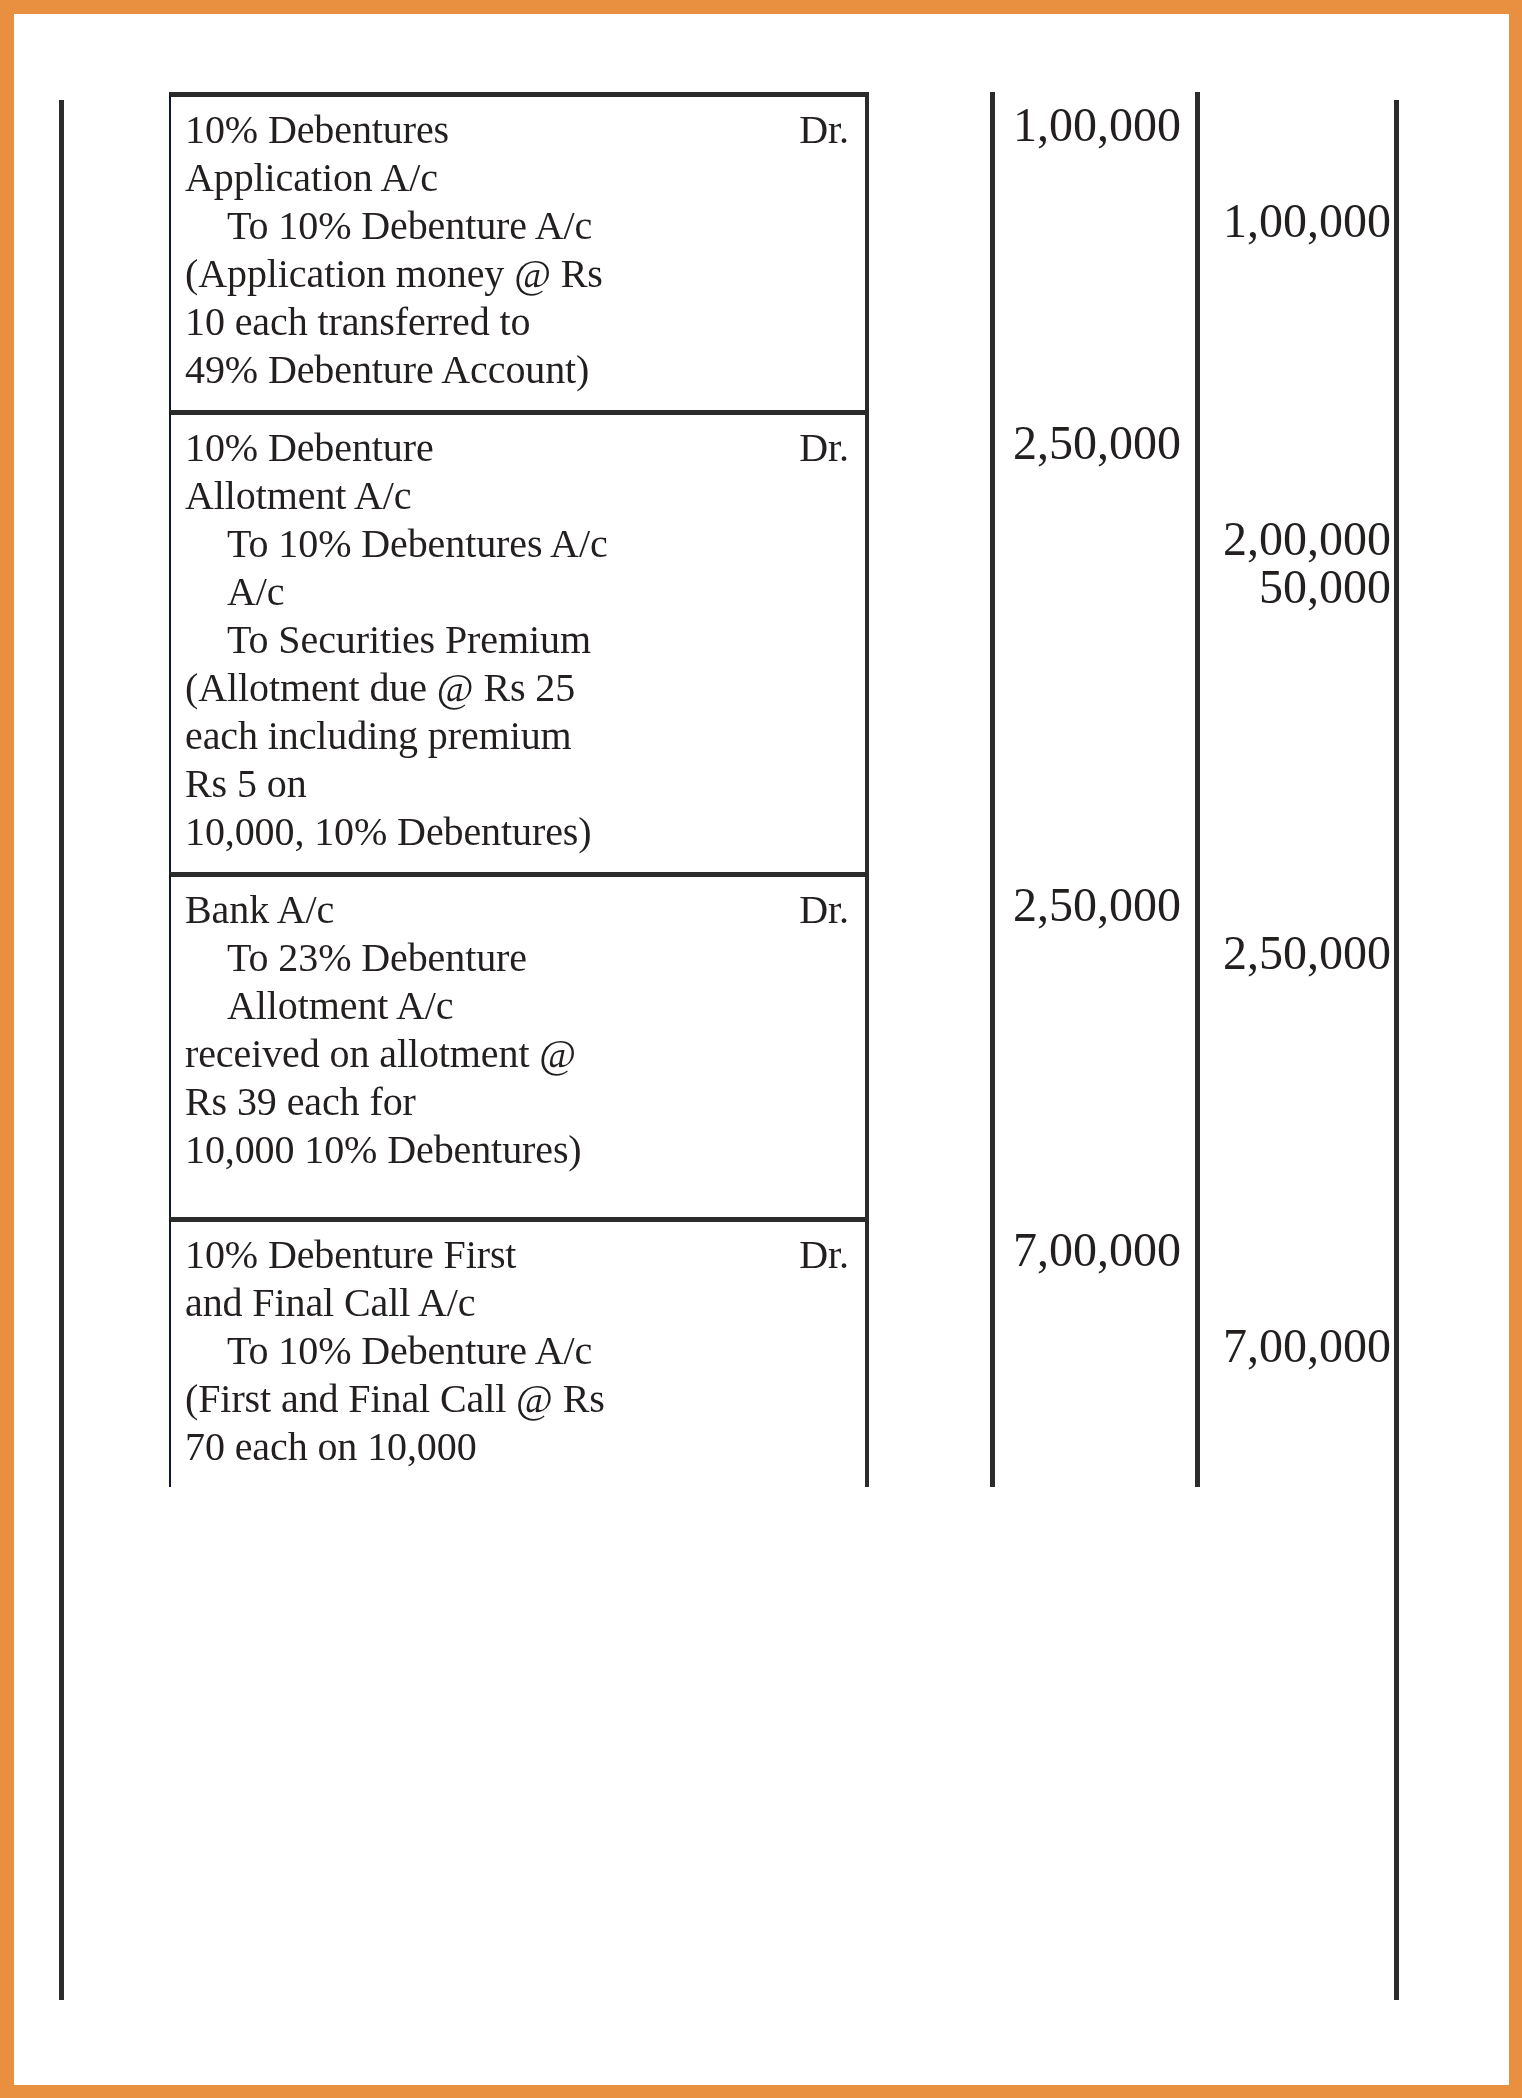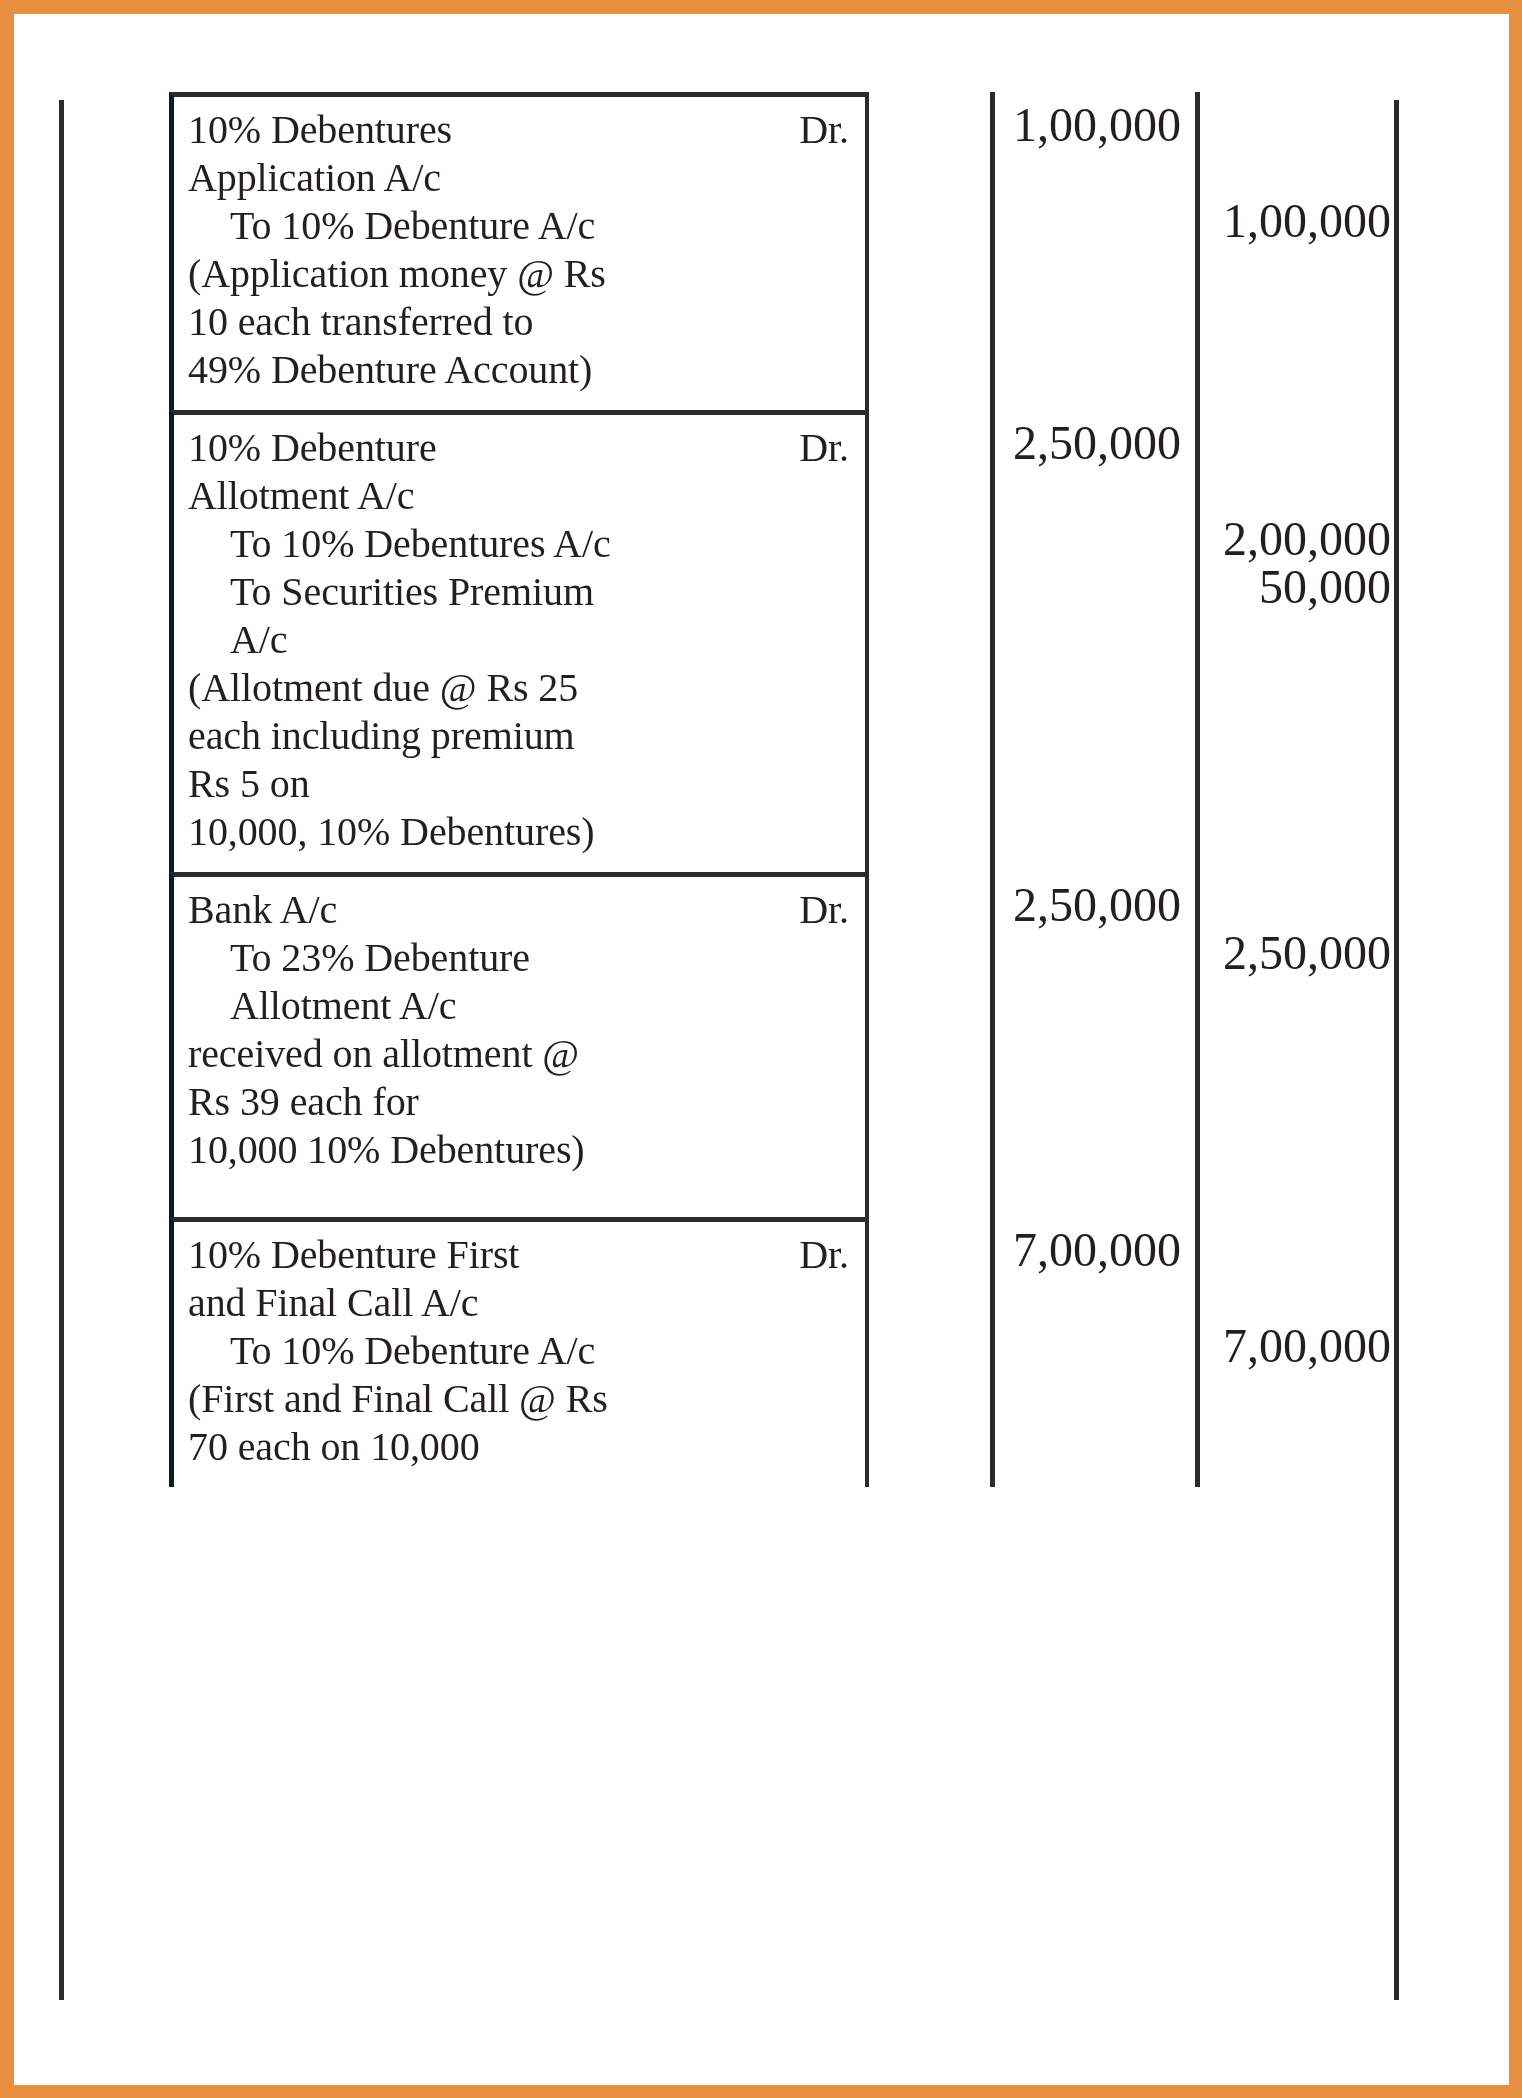--- a/index.html
+++ b/index.html
@@ -75,21 +75,21 @@
     width: 110px;
     flex: 0 0 110px;
     box-sizing: border-box;
   }
 
   
   .col-particulars {
     width: 700px;
     flex: 0 0 700px;
     box-sizing: border-box;
-    border-left: 5px solid #0f172a;
+    border-left: 2px solid #0f172a;
     border-right: 4px solid #2b2b2b;
     border-top: 5px solid #2b2b2b;
     padding: 9px 12px 16px 14px;
     position: relative;
   }
 
   .jrow:last-child .col-particulars {
     border-bottom: 0;
   }
 
@@ -196,22 +196,22 @@
               <div class="amt-spacer"></div>
               <div class="amt-spacer"></div>
             </div>
           </div>
           <div class="jrow" id="entry-debenture-allotment-due">
             <div class="col-date"></div>
             <div class="col-particulars">
               <div class="pline"><span>10% Debenture</span><span class="dr">Dr.</span></div>
               <div class="pline"><span>Allotment A/c</span></div>
               <div class="pline indent-1"><span>To 10% Debentures A/c</span></div>
+              <div class="pline indent-1"><span>A/c</span></div>
               <div class="pline indent-1"><span>To Securities Premium</span></div>
-              <div class="pline indent-1"><span>A/c</span></div>
               <div class="pline"><span>(Allotment due @ Rs 25</span></div>
               <div class="pline"><span>each including premium</span></div>
               <div class="pline"><span>Rs 5 on</span></div>
               <div class="pline"><span>10,000, 10% Debentures)</span></div>
             </div>
             <div class="col-lf"></div>
             <div class="col-debit">
               <div class="amt">2,50,000</div>
               <div class="amt-spacer"></div>
               <div class="amt-spacer"></div>

